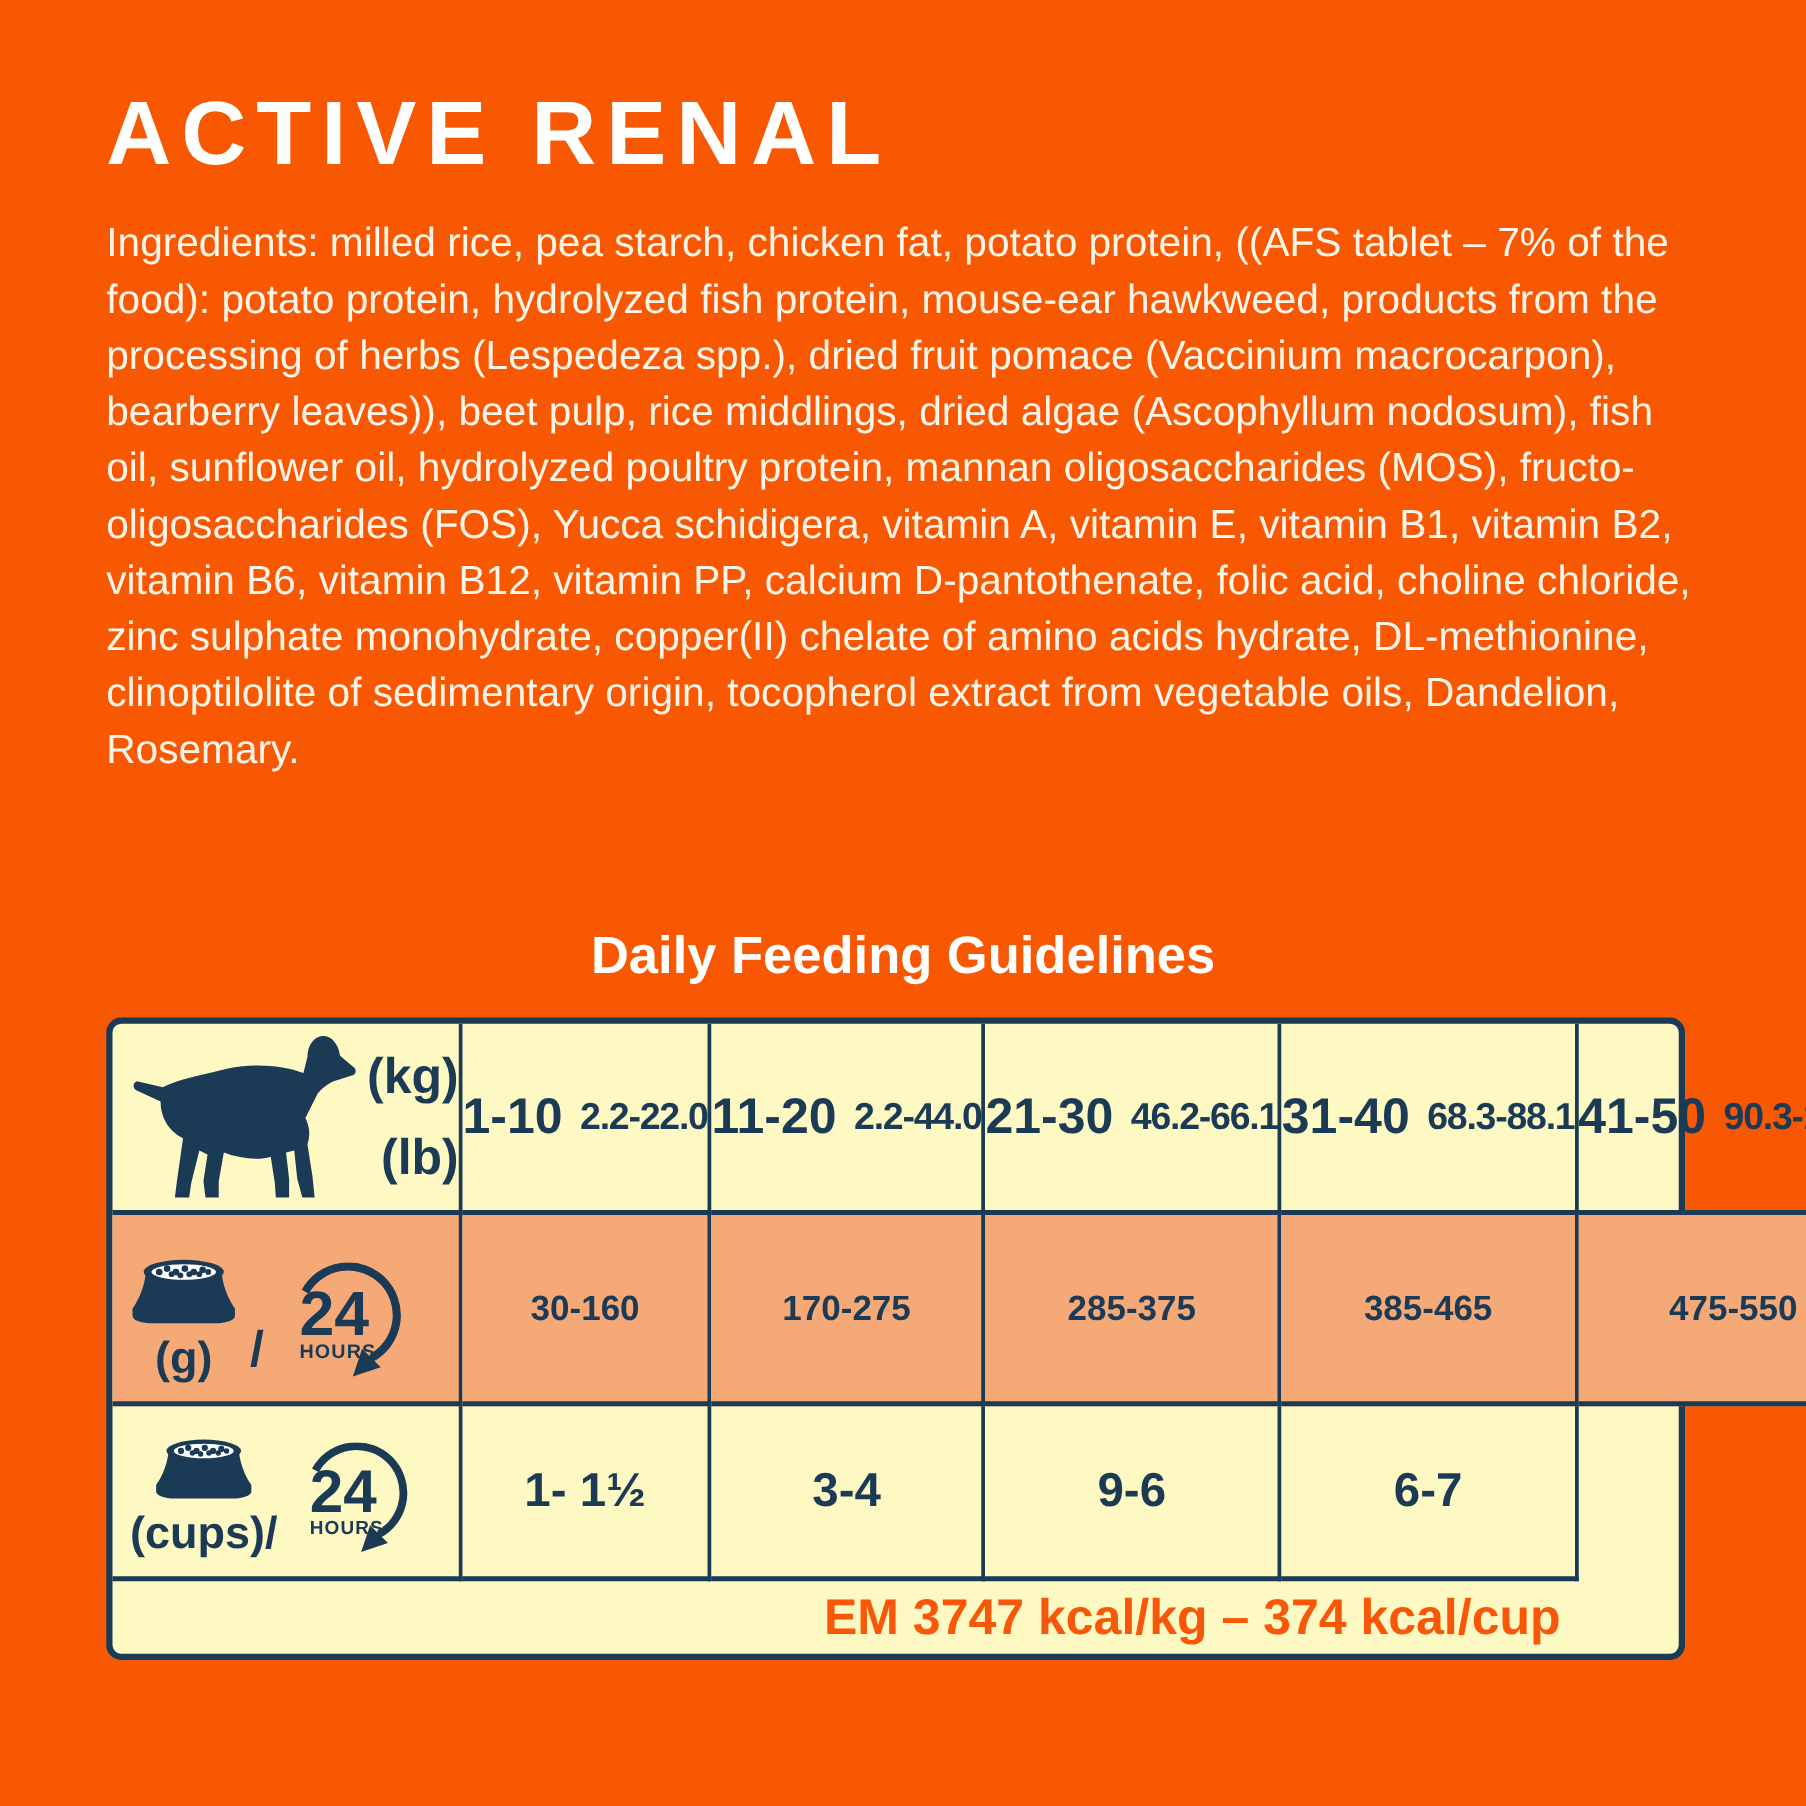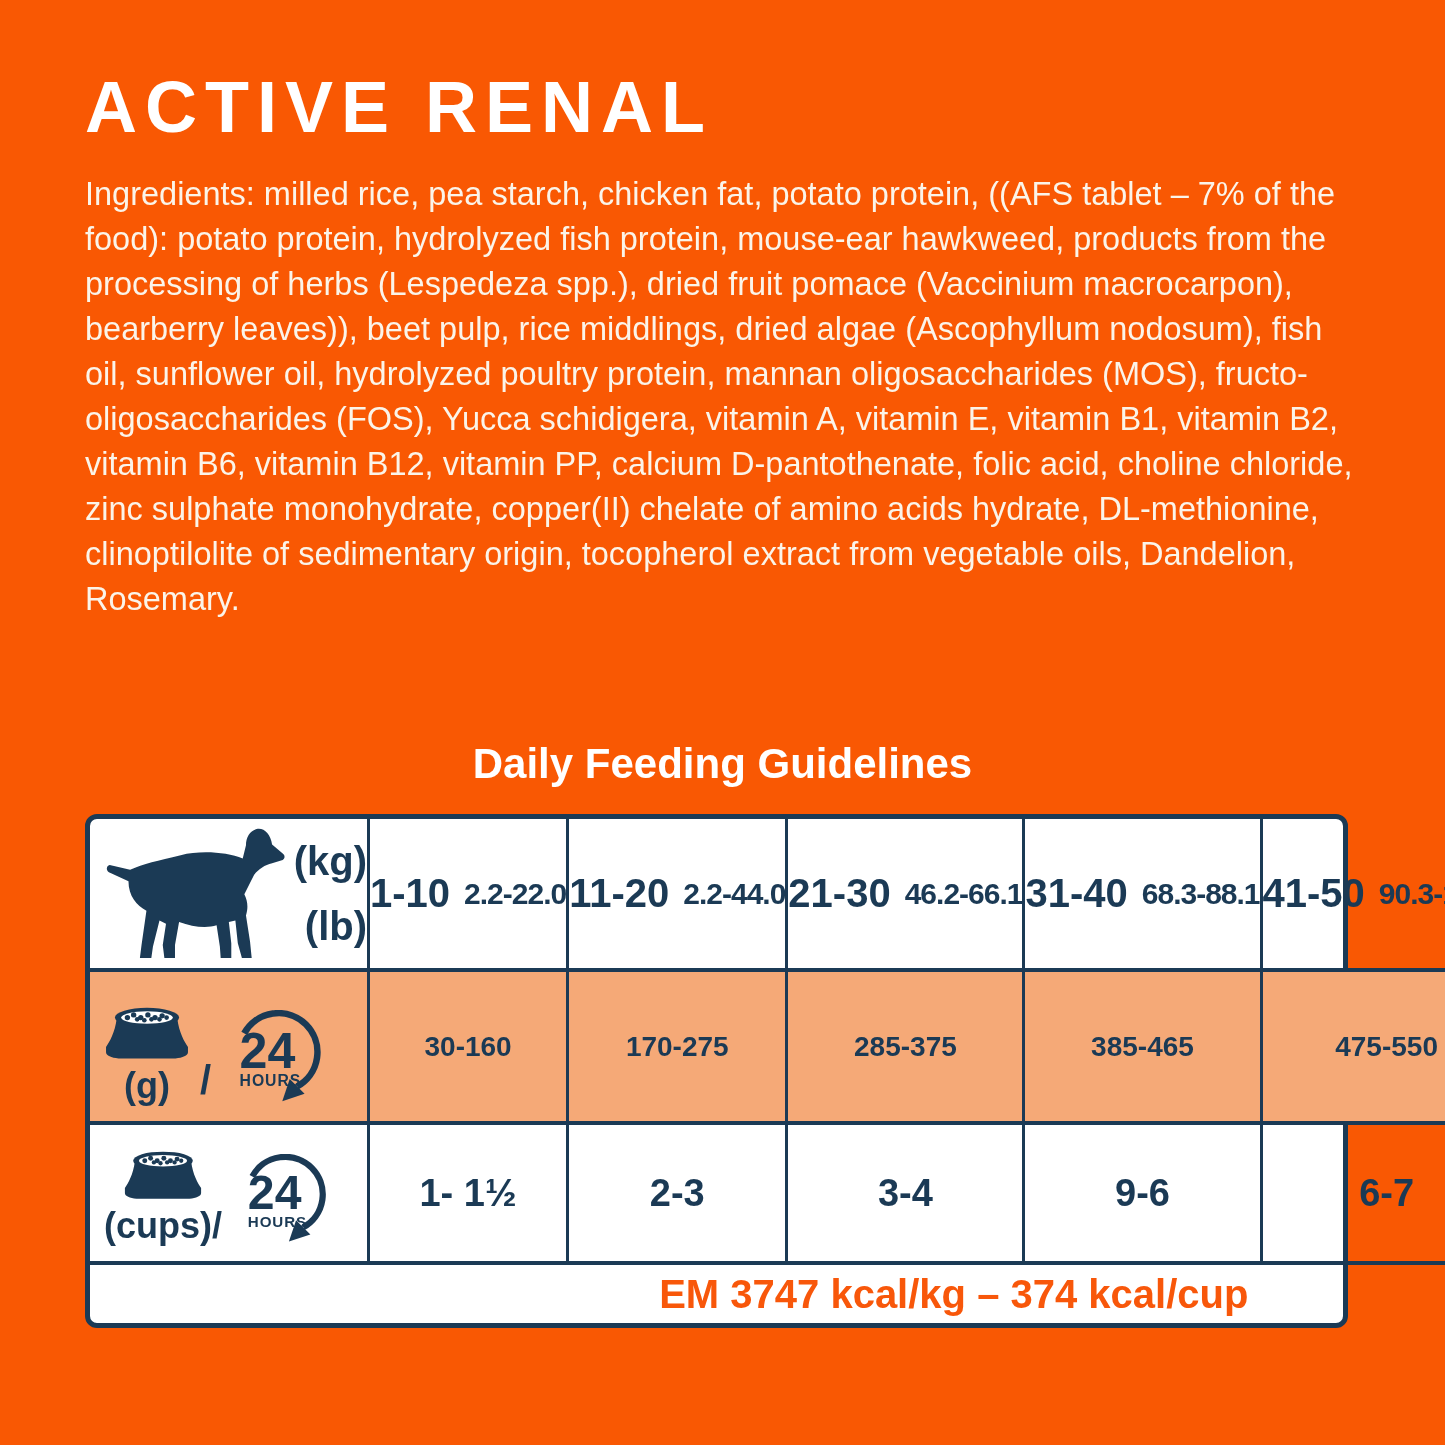--- a/index.html
+++ b/index.html
@@ -35,21 +35,21 @@
     color:#FFFFFF;
     font-size:42px;
     font-weight:bold;
   }
 
   .ftable{
     display:grid;
     grid-template-columns:280px repeat(6, 1fr);
     grid-template-rows:153px 153px 140px 58px;
     width:1253px;
-    background:#ffffff;
+    background:#fef9c3;
     border:5px solid #1B3A55;
     border-radius:12px;
   }
   .ftable *{ box-sizing:border-box; }
 
   .cell{
     border-right:3px solid #1B3A55;
     border-bottom:4px solid #1B3A55;
     display:flex;
     align-items:center;
@@ -199,21 +199,20 @@
       </div>
       <svg viewBox="0 0 112 104" width="100" height="93" aria-hidden="true">
         <path d="M25,25 A42,42 0 1 1 82,82" fill="none" stroke="#1B3A55" stroke-width="7"></path>
         <path d="M74,74 L90,90 L66,98 Z" fill="#1B3A55"></path>
         <text x="20" y="62" font-size="54" font-weight="bold" fill="#1B3A55">24</text>
         <text x="20" y="82" font-size="17" font-weight="bold" letter-spacing="1" fill="#1B3A55">HOURS</text>
       </svg>
     </div>
 
     <div class="cell cval">1- 1½</div>
-    <div class="cell cval">2-3</div>
     <div class="cell cval">3-4</div>
     <div class="cell cval">9-6</div>
     <div class="cell cval">6-7</div>
 
     <div class="tfooter">EM 3747 kcal/kg – 374 kcal/cup</div>
 
   </div>
 </div>
 
 </body></html>

